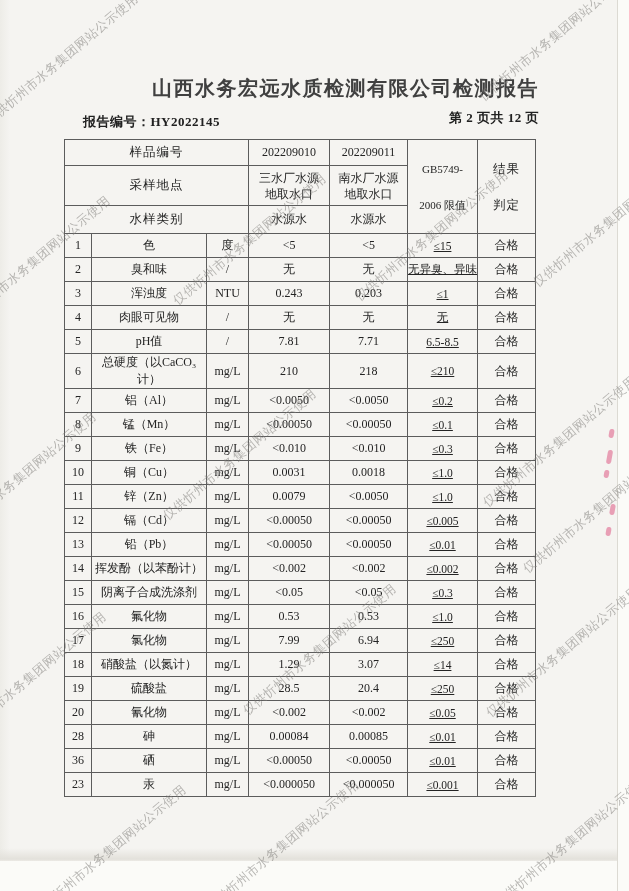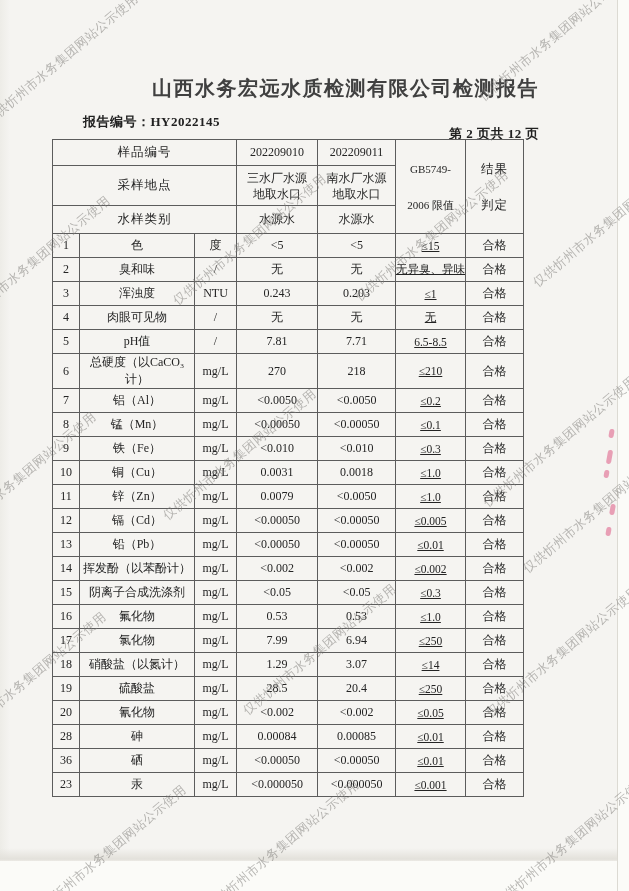--- a/index.html
+++ b/index.html
@@ -27,23 +27,23 @@
     position:absolute;left:68px;top:76px;width:471px;margin:0;
     text-align:right;font-size:20px;line-height:24px;font-weight:bold;
     letter-spacing:1.5px;color:#404040;z-index:3;
     font-family:"Liberation Sans","DejaVu Sans",sans-serif;
   }
   .meta{
     position:absolute;left:68px;top:109px;width:471px;z-index:3;
     font-size:13px;font-weight:bold;color:#212121;
   }
   .meta .report-no{position:absolute;left:15px;top:4px;letter-spacing:0.5px;}
-  .meta .page-info{position:absolute;right:0;top:16px;letter-spacing:0.5px;}
+  .meta .page-info{position:absolute;right:0;top:0;letter-spacing:0.5px;}
   table.report{
-    position:absolute;left:52px;top:139px;width:471px;height:657px;
+    position:absolute;left:64px;top:139px;width:471px;height:657px;
     border-collapse:collapse;table-layout:fixed;z-index:3;
     font-size:12px;color:#242424;
   }
   table.report th,table.report td{
     border:1px solid #5c5c5c;font-weight:normal;text-align:center;
     vertical-align:middle;padding:0;overflow:hidden;
   }
   thead .r-a{height:26px;}
   thead .r-b{height:40px;}
   thead .r-c{height:28px;}
@@ -156,21 +156,21 @@
         <td class="c2">/</td>
         <td class="c3">7.81</td>
         <td class="c4">7.71</td>
         <td class="c5">6.5-8.5</td>
         <td class="c6">合格</td>
       </tr>
       <tr>
         <td class="c0">6</td>
         <td class="c1">总硬度（以CaCO₃计）</td>
         <td class="c2">mg/L</td>
-        <td class="c3">270</td>
+        <td class="c3">210</td>
         <td class="c4">218</td>
         <td class="c5">≤210</td>
         <td class="c6">合格</td>
       </tr>
       <tr>
         <td class="c0">7</td>
         <td class="c1">铝（Al）</td>
         <td class="c2">mg/L</td>
         <td class="c3">&lt;0.0050</td>
         <td class="c4">&lt;0.0050</td>

